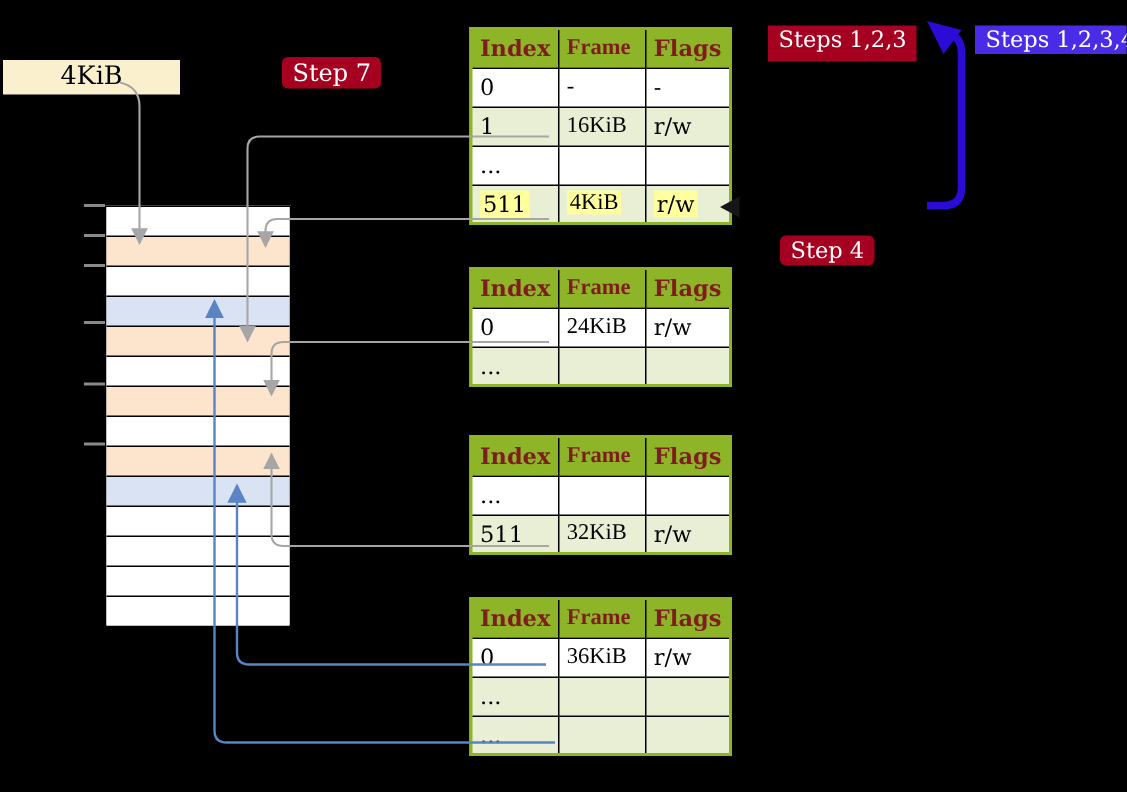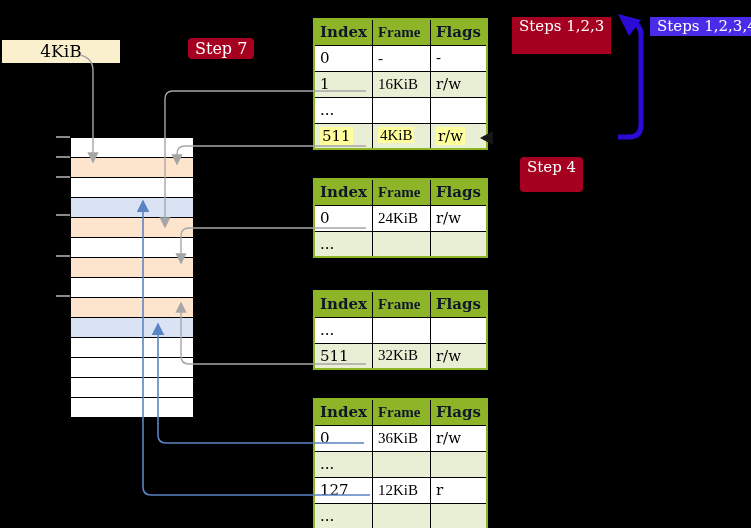--- a/index.html
+++ b/index.html
@@ -8,37 +8,37 @@
     background:#000;font-family:"DejaVu Serif",serif;
   }
   
   .plabel{position:absolute;box-sizing:border-box;text-align:center;white-space:nowrap;}
   .lbl-4kib{left:2px;top:40px;width:118px;height:23px;background:var(--cream);color:#000;
             font-size:17px;line-height:23px;}
   .badge{color:#fff;font-size:15px;line-height:20px;padding:0 7px;}
   .badge-red{background:var(--badge-red);}
   .badge-violet{background:var(--badge-violet);}
   .b-step0{left:188px;top:38px;height:21px;line-height:21px;font-size:16px;border-radius:4px;}
-  .b-steps123{left:512px;top:17px;height:37px;line-height:19px;}
+  .b-steps123{left:512px;top:17px;height:24px;line-height:19px;}
   .b-steps1234{left:650px;top:17px;height:19px;line-height:19px;}
-  .b-step4{left:520px;top:157px;height:35px;line-height:20px;border-radius:4px;}
+  .b-step4{left:520px;top:157px;height:20px;line-height:20px;border-radius:4px;}
   
   .memcol{position:absolute;left:70px;top:137px;width:122px;border:1px solid #000;background:#fff;}
   .mrow{height:19px;border-bottom:1px solid #000;}
   .mrow:last-child{border-bottom:none;}
   .mrow.white{background:#ffffff;}
   .mrow.peach{background:var(--peach);}
   .mrow.blue{background:var(--mem-blue);}
   .tick{position:absolute;left:56px;width:14px;height:2px;background:#8a8a8a;}
   
   .tablebox{position:absolute;left:313px;}
   .t0{top:18px;} .t1{top:178px;} .t2{top:290px;} .t3{top:398px;}
   table.ptable{border-collapse:collapse;background:#fff;border:2px solid var(--header-green);
                font-size:15px;font-family:"DejaVu Serif",serif;}
-  .ptable th{background:var(--header-green);color:#0f172a;font-weight:bold;text-align:left;
+  .ptable th{background:var(--header-green);color:#7f1d1d;font-weight:bold;text-align:left;
              height:26px;box-sizing:border-box;padding:1px 5px;border:1px solid #000;font-size:15px;}
   .ptable td{border:1px solid #000;height:26px;box-sizing:border-box;padding:1px 5px;color:#000;}
   .ptable td:nth-child(1),.ptable th:nth-child(1){width:54px;}
   .ptable td:nth-child(2),.ptable th:nth-child(2){width:58px;font-family:Liberation Serif, serif;}
   .ptable td:nth-child(3),.ptable th:nth-child(3){width:53px;}
   .ptable tr.shaded td{background:var(--row-green);}
   .hl{background:var(--highlight);padding:0 2px;}
   
   .overlay{position:absolute;left:0;top:0;pointer-events:none;}
   .gray-line{stroke:var(--gray-line);stroke-width:1.4;fill:none;}
@@ -167,25 +167,20 @@
         <tr>
           <td>0</td>
           <td>36KiB</td>
           <td>r/w</td>
         </tr>
         <tr class="shaded">
           <td>...</td>
           <td></td>
           <td></td>
         </tr>
-        <tr>
-          <td>127</td>
-          <td>12KiB</td>
-          <td>r</td>
-        </tr>
         <tr class="shaded">
           <td>...</td>
           <td></td>
           <td></td>
         </tr>
       </tbody>
     </table>
   </div>
 
 <svg class="overlay" width="751" height="528" viewBox="0 0 751 528">

